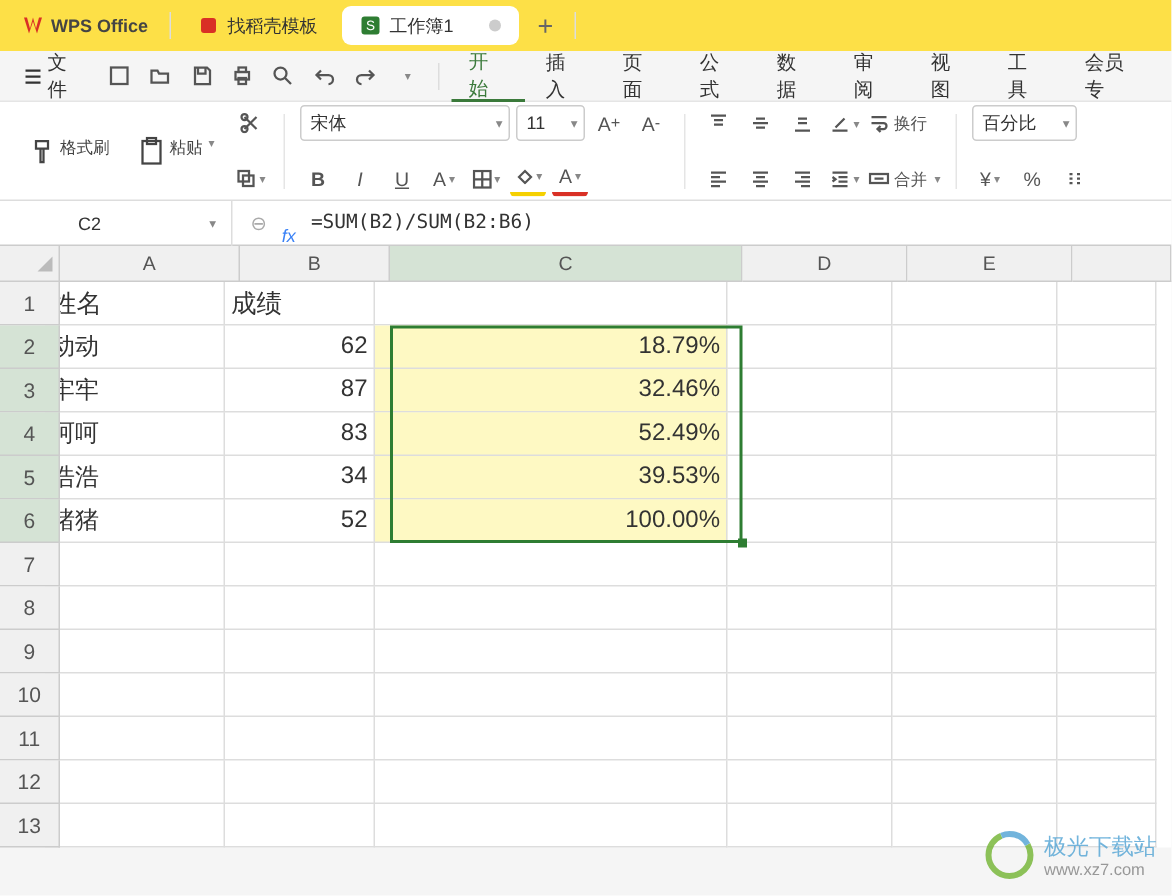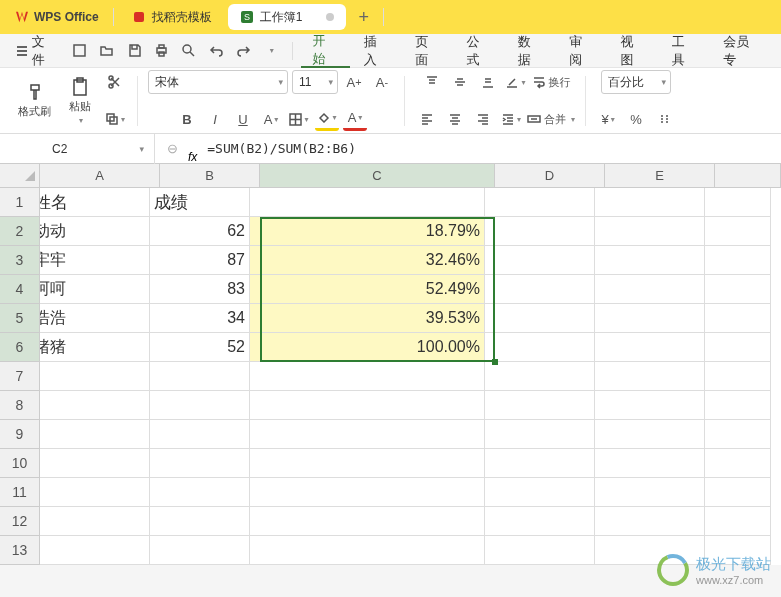--- a/index.html
+++ b/index.html
@@ -21,39 +21,39 @@
 .menubar { display: flex; align-items: center; height: 34px; background: #f5f5f5; padding: 0 8px; gap: 2px; border-bottom: 1px solid #e5e5e5; }
 .menu-icon-btn { width: 26px; height: 26px; display: flex; align-items: center; justify-content: center; color: #555; border-radius: 4px; }
 .menu-file { display: flex; align-items: center; gap: 4px; padding: 0 8px; font-size: 13px; }
 .menu-tab { padding: 0 12px; font-size: 13px; color: #333; height: 34px; display: flex; align-items: center; }
 .menu-tab.active { color: #3b7a3b; border-bottom: 2px solid #3b7a3b; font-weight: 500; }
 .menu-sep { width: 1px; height: 18px; background: #ddd; margin: 0 6px; }
 
 
 .toolbar { display: flex; align-items: center; height: 66px; background: #fff; padding: 4px 12px; gap: 10px; border-bottom: 1px solid #ddd; }
 .tool-group { display: flex; align-items: center; gap: 6px; }
-.tool-group.col { flex-direction: column; align-items: center; gap: 13px; justify-content: center; }
+.tool-group.col { flex-direction: column; align-items: flex-start; gap: 13px; justify-content: center; }
 .tool-vsep { width: 1px; height: 50px; background: #e5e5e5; }
-.tool-btn-lg { display: flex; flex-direction: column; align-items: center; gap: 2px; padding: 2px 6px; font-size: 11px; color: #444; }
+.tool-btn-lg { display: flex; flex-direction: row; gap: 2px; padding: 2px 6px; font-size: 11px; color: #444; }
 .tool-btn-sm { width: 24px; height: 24px; display: flex; align-items: center; justify-content: center; color: #555; border-radius: 3px; font-size: 13px; }
 .tool-row { display: flex; align-items: center; gap: 4px; }
 .font-select { height: 24px; border: 1px solid #ccc; border-radius: 3px; padding: 0 18px 0 6px; font-size: 12px; background: #fff; position: relative; display: flex; align-items: center; min-width: 100px; }
 .size-select { height: 24px; border: 1px solid #ccc; border-radius: 3px; padding: 0 18px 0 6px; font-size: 12px; background: #fff; display: flex; align-items: center; min-width: 40px; }
 .sel-arrow { position: absolute; right: 4px; font-size: 9px; color: #888; }
 .icon-stroke { stroke: currentColor; stroke-width: 1.5; fill: none; }
 .color-bar-y { border-bottom: 3px solid #f5d000; }
 .color-bar-r { border-bottom: 3px solid #d93025; }
 .dd::after { content: "▾"; font-size: 8px; margin-left: 2px; color: #888; }
 
 
 .formulabar { display: flex; align-items: center; height: 30px; background: #fff; border-bottom: 1px solid #ccc; }
 .namebox { width: 155px; height: 30px; display: flex; align-items: center; justify-content: center; border-right: 1px solid #ddd; gap: 30px; padding: 0 10px; }
 .namebox-text { flex: 1; text-align: center; font-size: 12px; }
 .fx-area { display: flex; align-items: center; gap: 10px; padding: 0 12px; flex: 1; }
-.fx-label { font-style: italic; font-size: 12px; color: #000000; margin-top: 16px; }
+.fx-label { font-style: italic; font-size: 12px; color: #3b82f6; margin-top: 16px; }
 .fx-input { flex: 1; font-size: 13px; color: #333; font-family: monospace; }
 
 
 .grid-wrap { position: relative; background: #fff; }
 .corner { position: absolute; left: 0; top: 0; width: 40px; height: 24px; background: #f0f0f0; border-right: 1px solid #ccc; border-bottom: 1px solid #ccc; display:flex; align-items:center; justify-content:flex-end; padding-right:4px;}
 .corner::before{content:"";width:0;height:0;border-style:solid;border-width:0 0 10px 10px;border-color:transparent transparent #bbb transparent;}
 .col-headers { display: flex; margin-left: 40px; height: 24px; }
 .col-h { background: #f0f0f0; border-right: 1px solid #ccc; border-bottom: 1px solid #ccc; display: flex; align-items: center; justify-content: center; font-size: 13px; color: #555; }
 .col-h.sel { background: #d5e3d5; }
 .row-headers { position: absolute; left: 0; top: 24px; width: 40px; }

